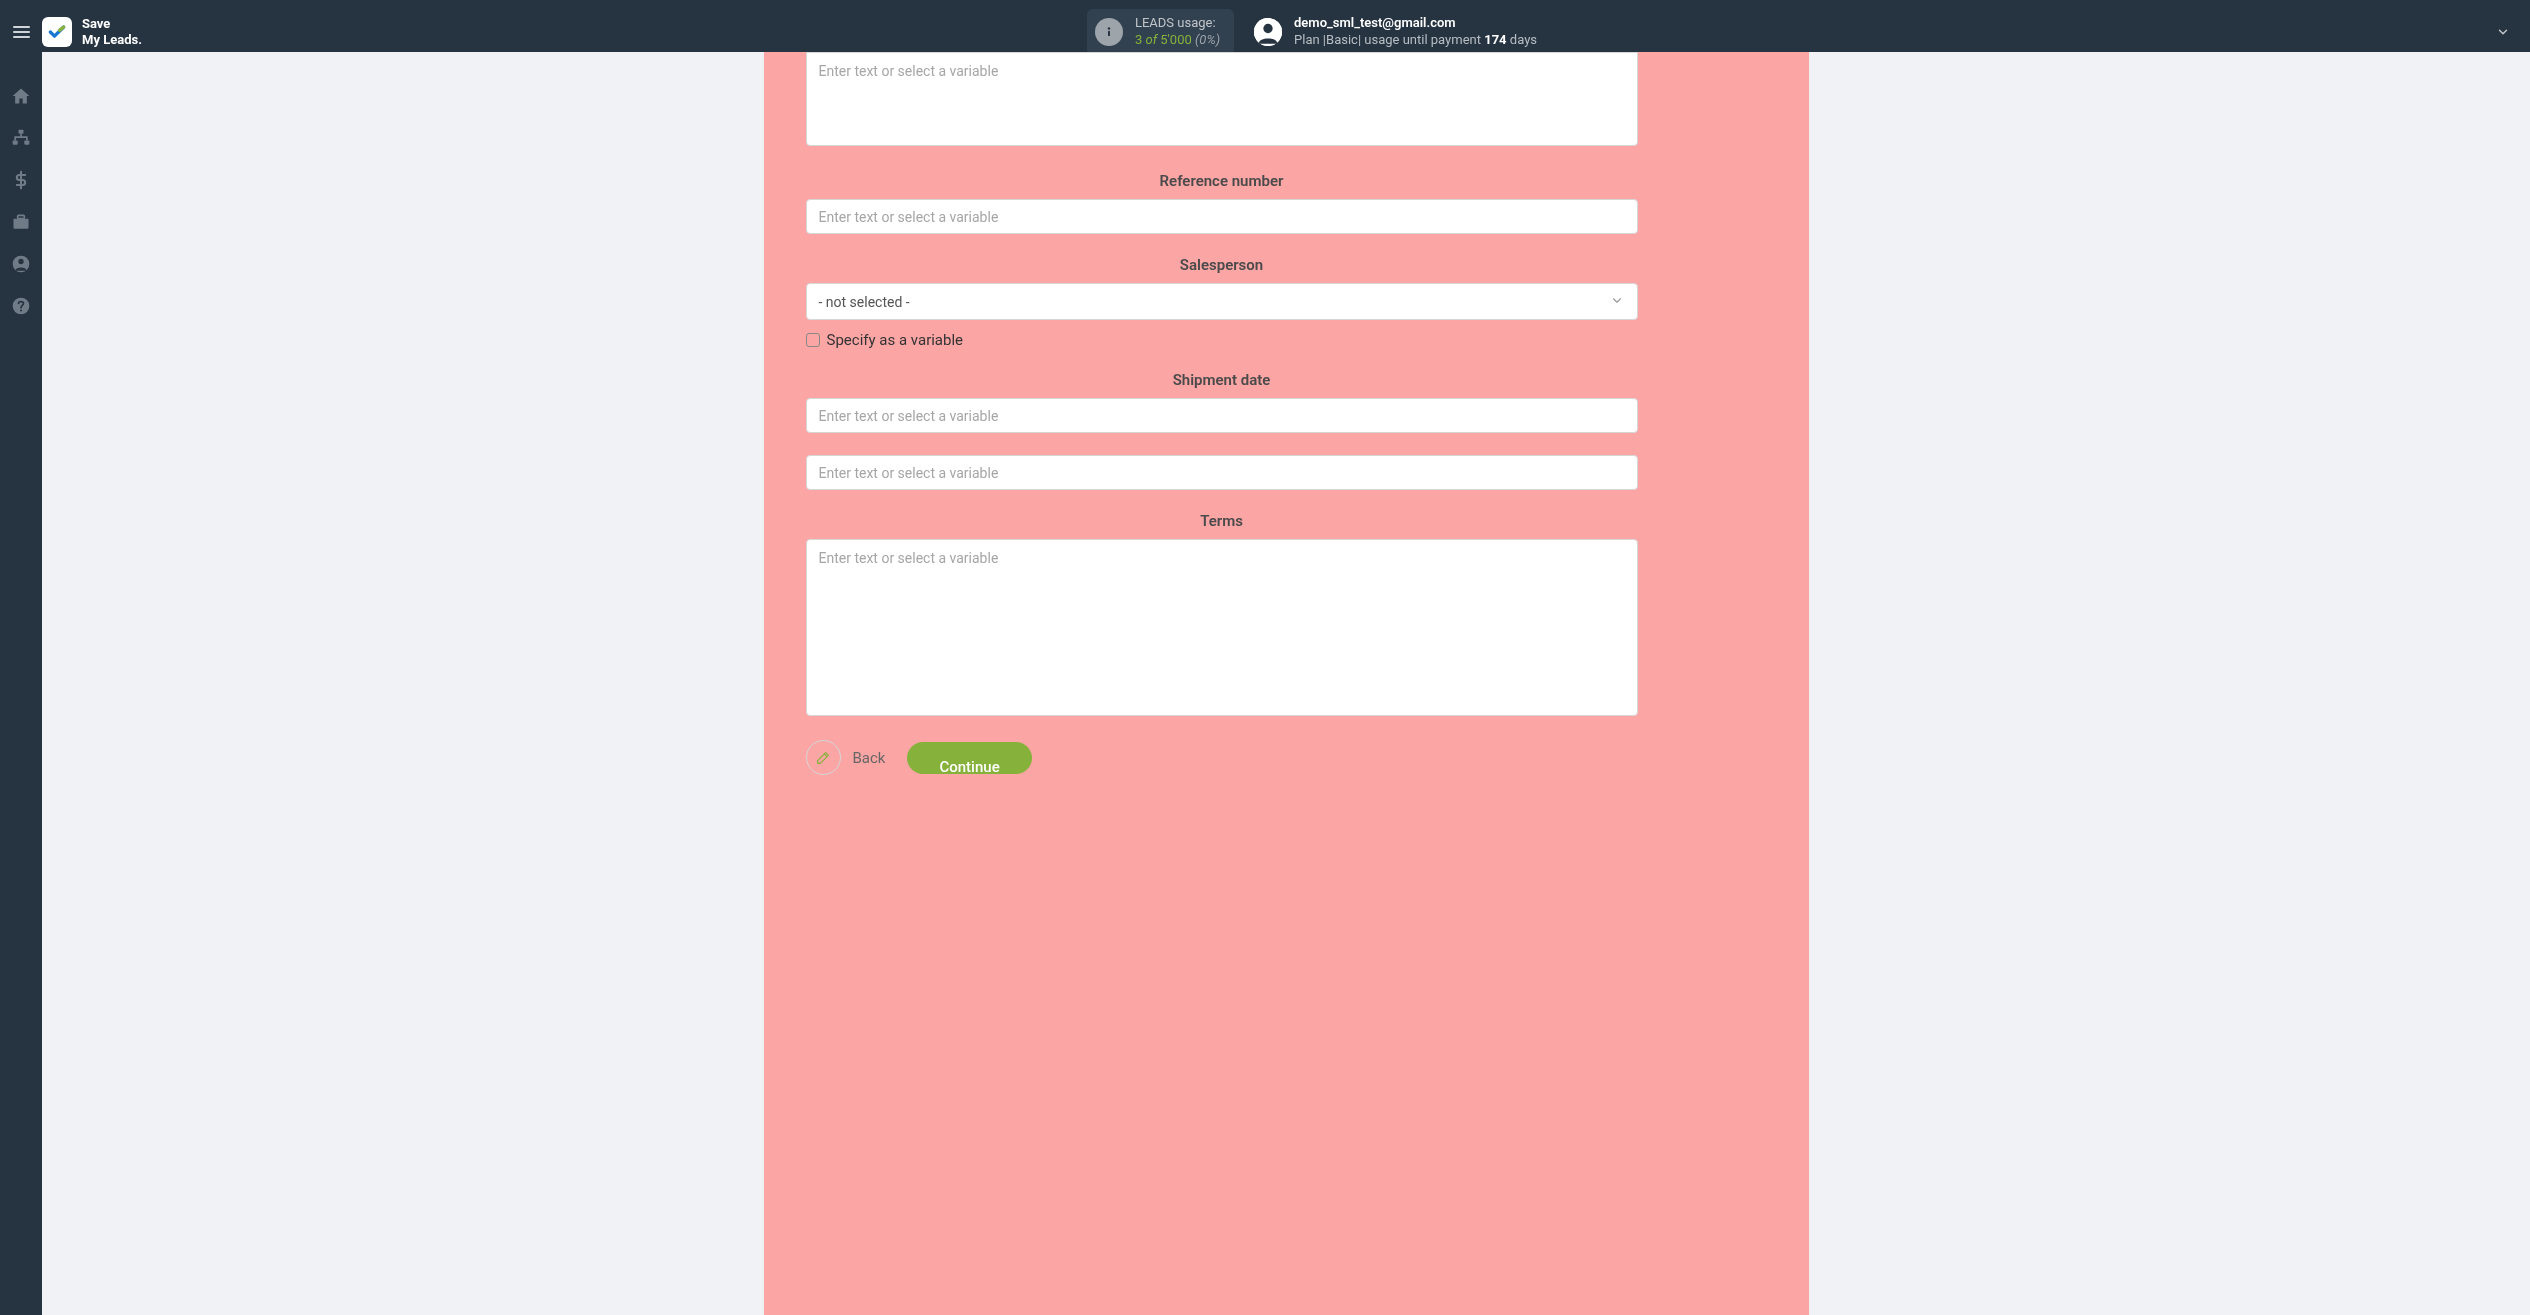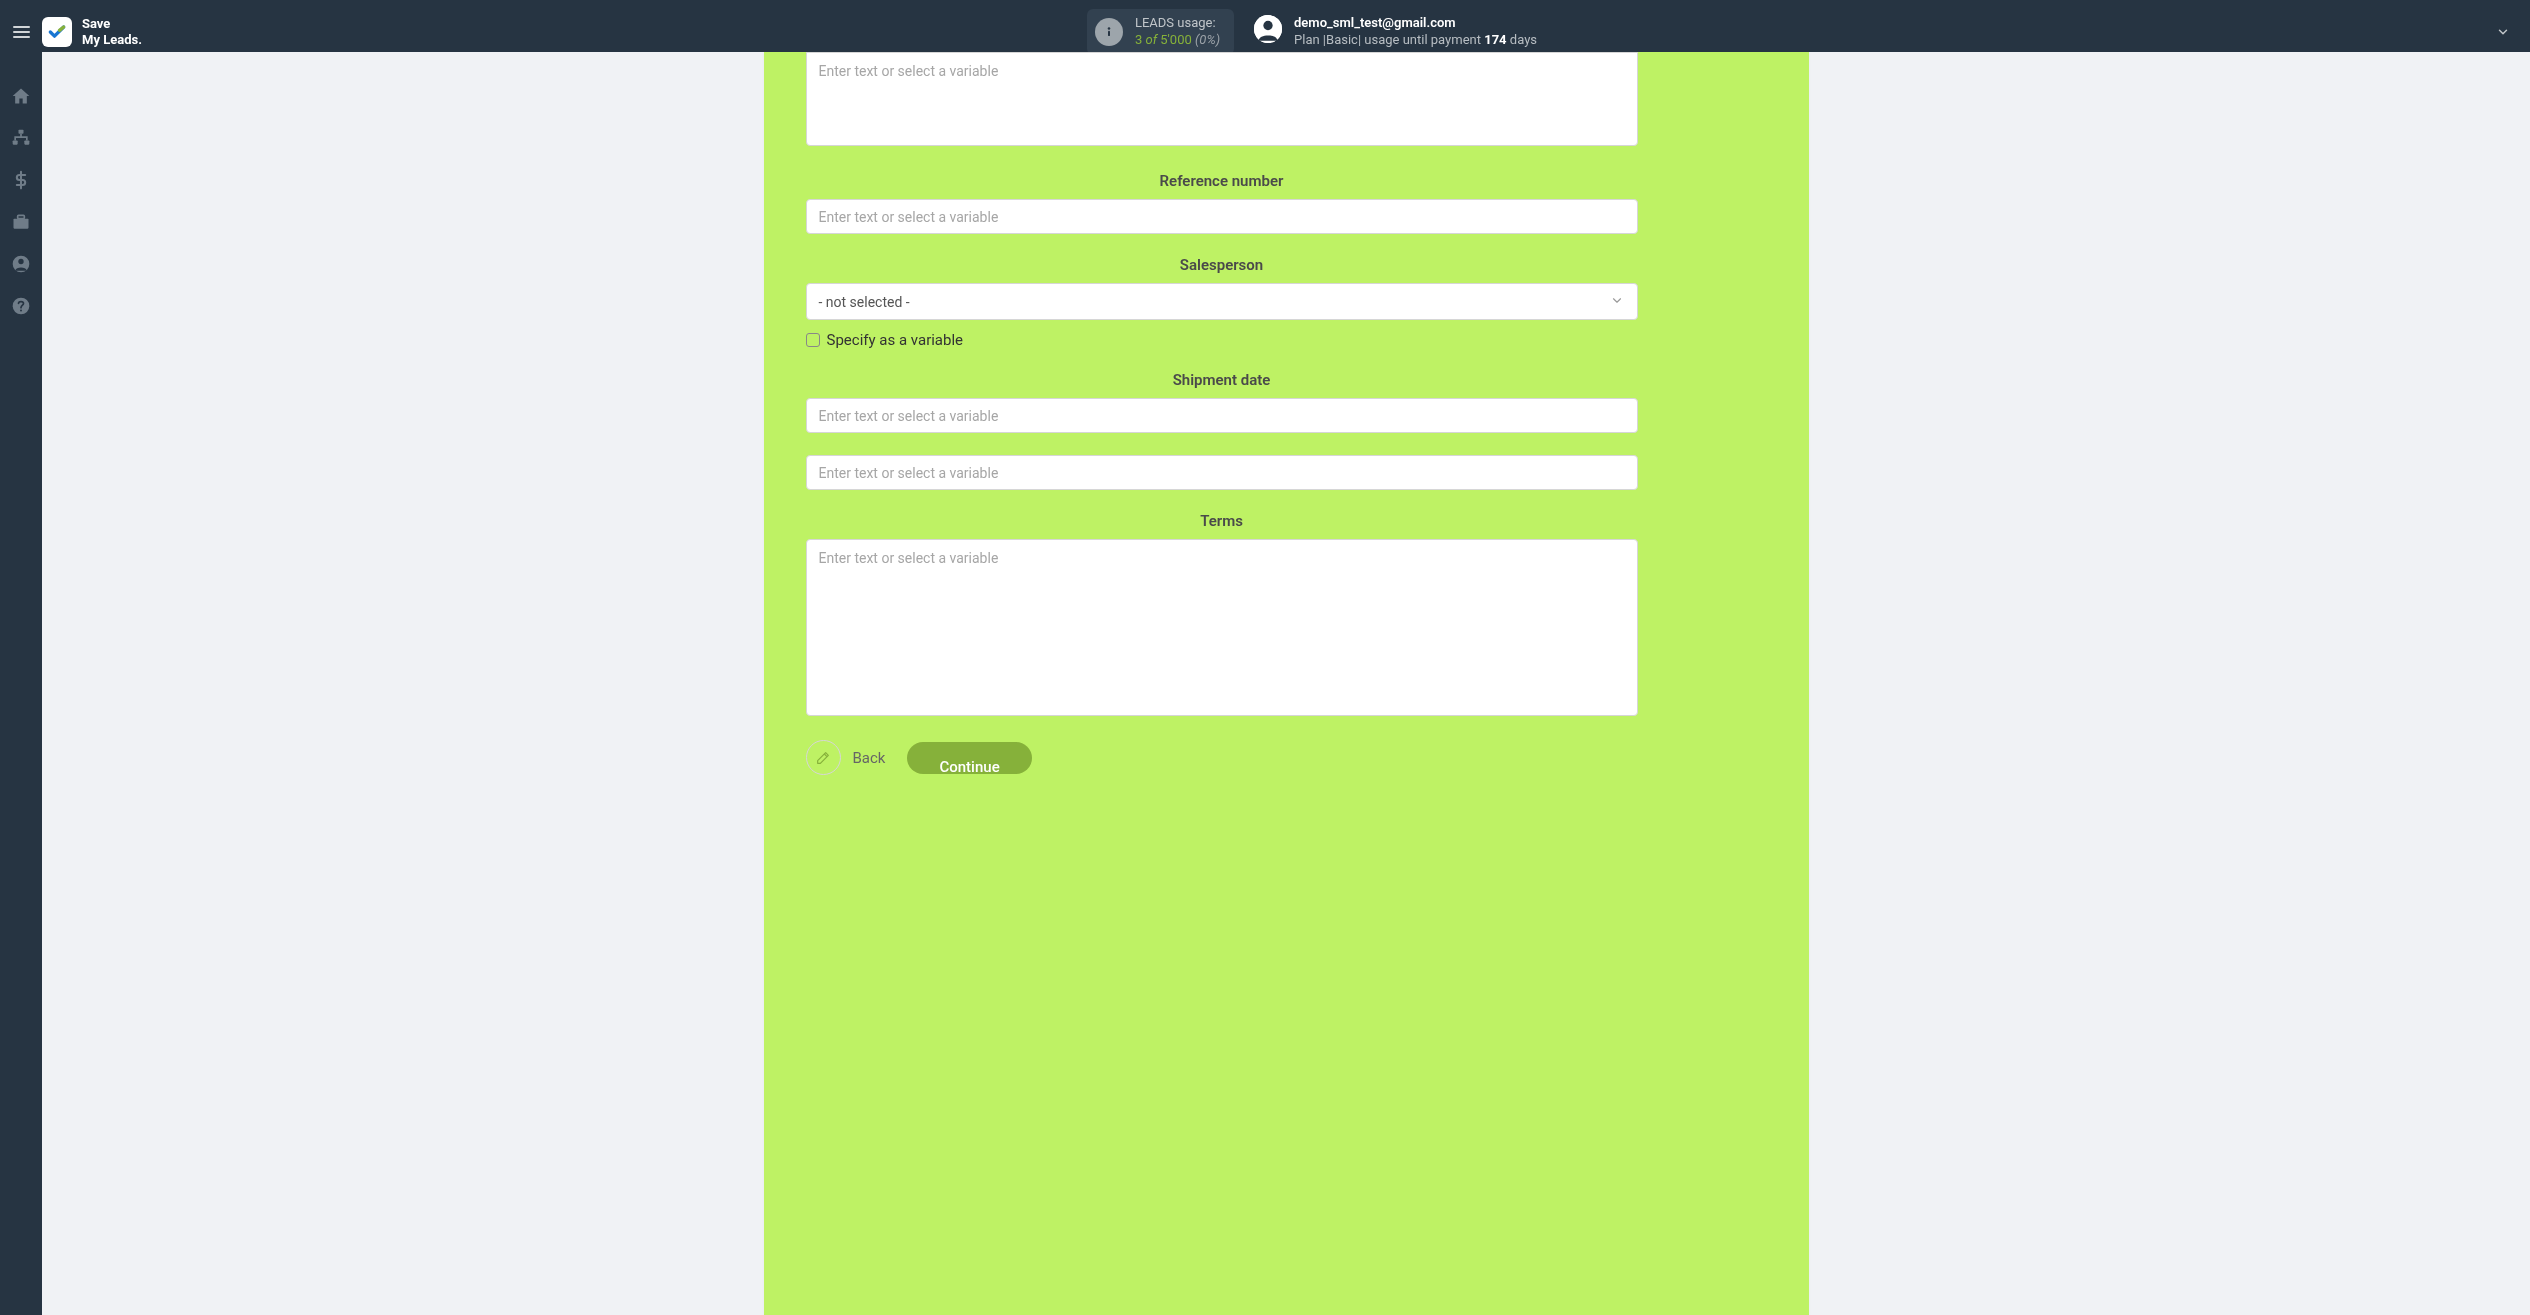--- a/index.html
+++ b/index.html
@@ -82,21 +82,21 @@
       color: #263442;
     }
     .usage-text {
       line-height: 1.3;
       color: #c0c5c9;
     }
     .usage-text .g { color: #86b13a; }
     .usage-text .i { font-style: italic; }
     .user-block {
       display: flex;
-      align-items: flex-start;
+      align-items: center;
       gap: 12px;
       margin-left: 20px;
       margin-right: 6px;
     }
     .user-avatar-icon {
       width: 28px;
       height: 28px;
       border-radius: 50%;
       background: #fff;
       display: flex;
@@ -140,21 +140,21 @@
     .content {
       position: fixed;
       top: 52px;
       left: 42px;
       right: 0;
       bottom: 0;
       overflow-y: auto;
       background: #f0f2f5;
     }
     .card {
-      background: #bef264;
+      background: #fca5a5;
       margin: 0 auto;
       max-width: 1045px;
       min-height: 100%;
       padding: 0 0 28px 0;
       box-shadow: 0 1px 3px rgba(0,0,0,0.04);
     }
     .form-inner {
       padding: 0 42px 0 42px;
       max-width: 916px;
     }

